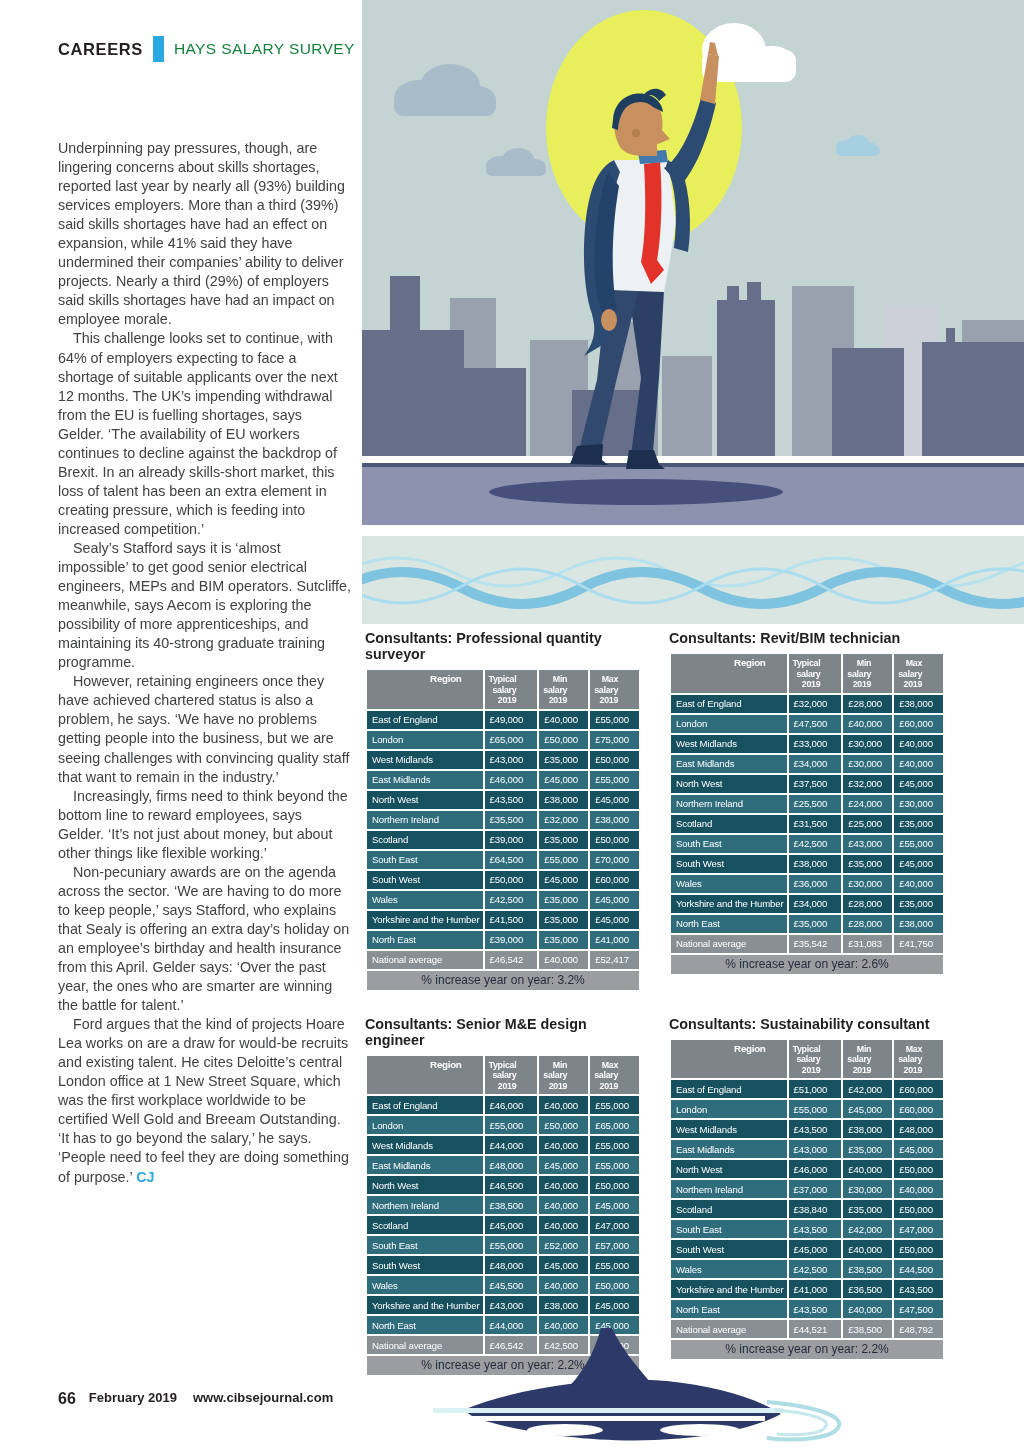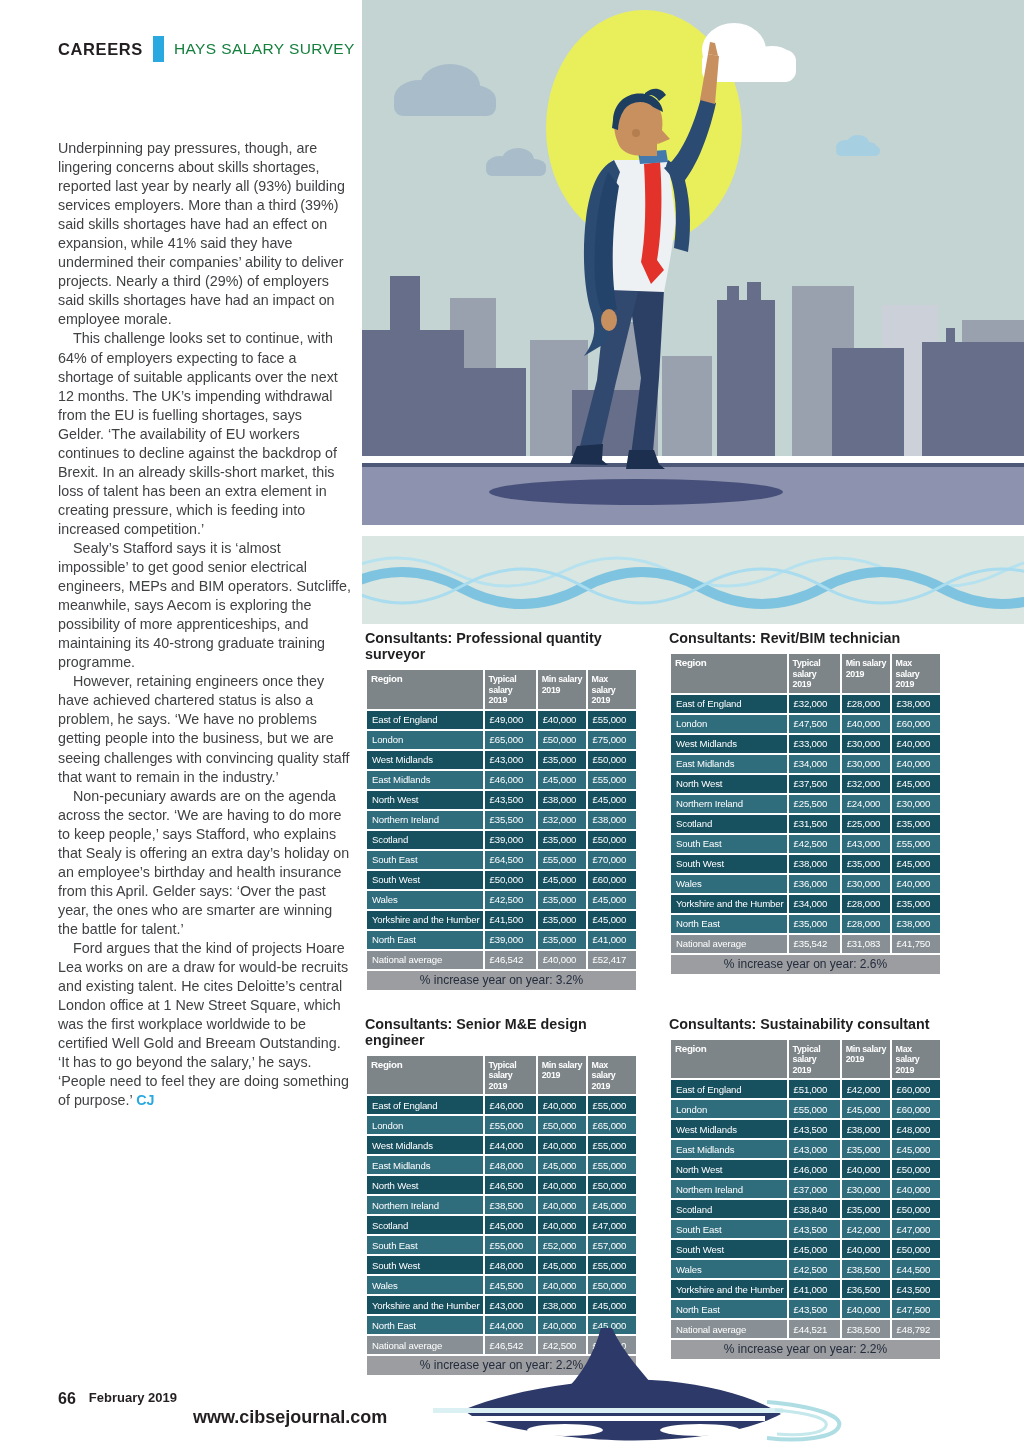--- a/index.html
+++ b/index.html
@@ -23,53 +23,54 @@
   .illustration{position:absolute;left:362px;top:0;width:662px;height:525px;}
   .waves{position:absolute;left:362px;top:536px;width:662px;height:88px;}
   .shark{position:absolute;left:415px;top:1326px;width:470px;height:118px;z-index:2;}
   .illustration svg,.waves svg,.shark svg{display:block;width:100%;height:100%;}
   
   .tables-grid{position:absolute;left:365px;top:630px;width:578px;z-index:1;
     display:grid;grid-template-columns:273px 273px;column-gap:31px;row-gap:24px;align-items:start;}
   .table-title{margin:0 0 6px 0;font-size:14.3px;font-weight:bold;color:#1f1f21;}
   table.salary-table{width:273px;border-collapse:separate;border-spacing:2px;background:#fff;}
   table.salary-table th{
-    background:#7e8588;color:#fff;font-weight:bold;text-align:left;vertical-align:top;
-    font-size:8.9px;line-height:10.5px;letter-spacing:-.3px;padding:4px 3px 3px 4px;}
+    background:#7e8588;color:#fff;font-weight:bold;text-align:right;vertical-align:top;
+    font-size:8.9px;line-height:10.5px;letter-spacing:-.3px;padding:4px 21px 3px 4px;}
   table.salary-table th.col-region{width:42%;font-size:9.8px;}
   table.salary-table td{
     color:#fff;font-size:9.6px;line-height:11px;letter-spacing:-.15px;
     padding:3.5px 3px 3.5px 5px;white-space:nowrap;overflow:hidden;}
   tbody tr:nth-child(odd) td{background:#17505f;}
   tbody tr:nth-child(even) td{background:#2f6c7c;}
   tbody tr.avg-row td{background:#899095;}
   tfoot td.foot-cell{background:#9b9da0;color:#242c3c;text-align:center;
     font-size:12px;padding:4px 2px;letter-spacing:0;}
   
   .page-footer{position:absolute;left:58px;top:1390px;display:flex;align-items:flex-start;color:#231f20;}
   .page-num{font-size:16px;font-weight:bold;margin-right:13px;}
   .issue{font-size:13px;font-weight:bold;margin-right:16px;}
-  .site{font-size:18px;font-weight:bold;margin-top:17px;}
+  .site{font-size:13px;font-weight:bold;}
 </style>
 </head>
 <body>
 
 <div class="page">
 
   <header class="kicker-row">
     <span class="kicker">CAREERS</span>
     <span class="kicker-bar"></span>
     <span class="kicker-sub">HAYS SALARY SURVEY</span>
   </header>
 
   <div class="article-col" id="article-col">
       <p class="article-para">Underpinning pay pressures, though, are lingering concerns about skills shortages, reported last year by nearly all (93%) building services employers. More than a third (39%) said skills shortages have had an effect on expansion, while 41% said they have undermined their companies’ ability to deliver projects. Nearly a third (29%) of employers said skills shortages have had an impact on employee morale.</p>
       <p class="article-para">This challenge looks set to continue, with 64% of employers expecting to face a shortage of suitable applicants over the next 12 months. The UK’s impending withdrawal from the EU is fuelling shortages, says Gelder. ‘The availability of EU workers continues to decline against the backdrop of Brexit. In an already skills-short market, this loss of talent has been an extra element in creating pressure, which is feeding into increased competition.’</p>
       <p class="article-para">Sealy’s Stafford says it is ‘almost impossible’ to get good senior electrical engineers, MEPs and BIM operators. Sutcliffe, meanwhile, says Aecom is exploring the possibility of more apprenticeships, and maintaining its 40-strong graduate training programme.</p>
       <p class="article-para">However, retaining engineers once they have achieved chartered status is also a problem, he says. ‘We have no problems getting people into the business, but we are seeing challenges with convincing quality staff that want to remain in the industry.’</p>
+      <p class="article-para">Increasingly, firms need to think beyond the bottom line to reward employees, says Gelder. ‘It’s not just about money, but about other things like flexible working.’</p>
       <p class="article-para">Non-pecuniary awards are on the agenda across the sector. ‘We are having to do more to keep people,’ says Stafford, who explains that Sealy is offering an extra day’s holiday on an employee’s birthday and health insurance from this April. Gelder says: ‘Over the past year, the ones who are smarter are winning the battle for talent.’</p>
       <p class="article-para">Ford argues that the kind of projects Hoare Lea works on are a draw for would-be recruits and existing talent. He cites Deloitte’s central London office at 1 New Street Square, which was the first workplace worldwide to be certified Well Gold and Breeam Outstanding. ‘It has to go beyond the salary,’ he says. ‘People need to feel they are doing something of purpose.’ <span class="end-mark">CJ</span></p>
     </div>
 
   <div class="illustration">
     <svg viewBox="0 0 662 525" preserveAspectRatio="none">
       <rect width="662" height="525" fill="#c3d4d3"></rect>
       <ellipse cx="282" cy="128" rx="98" ry="118" fill="#e9ef5b"></ellipse>
       <g fill="#a9bcc9">
         <ellipse cx="58" cy="98" rx="26" ry="18"></ellipse>

